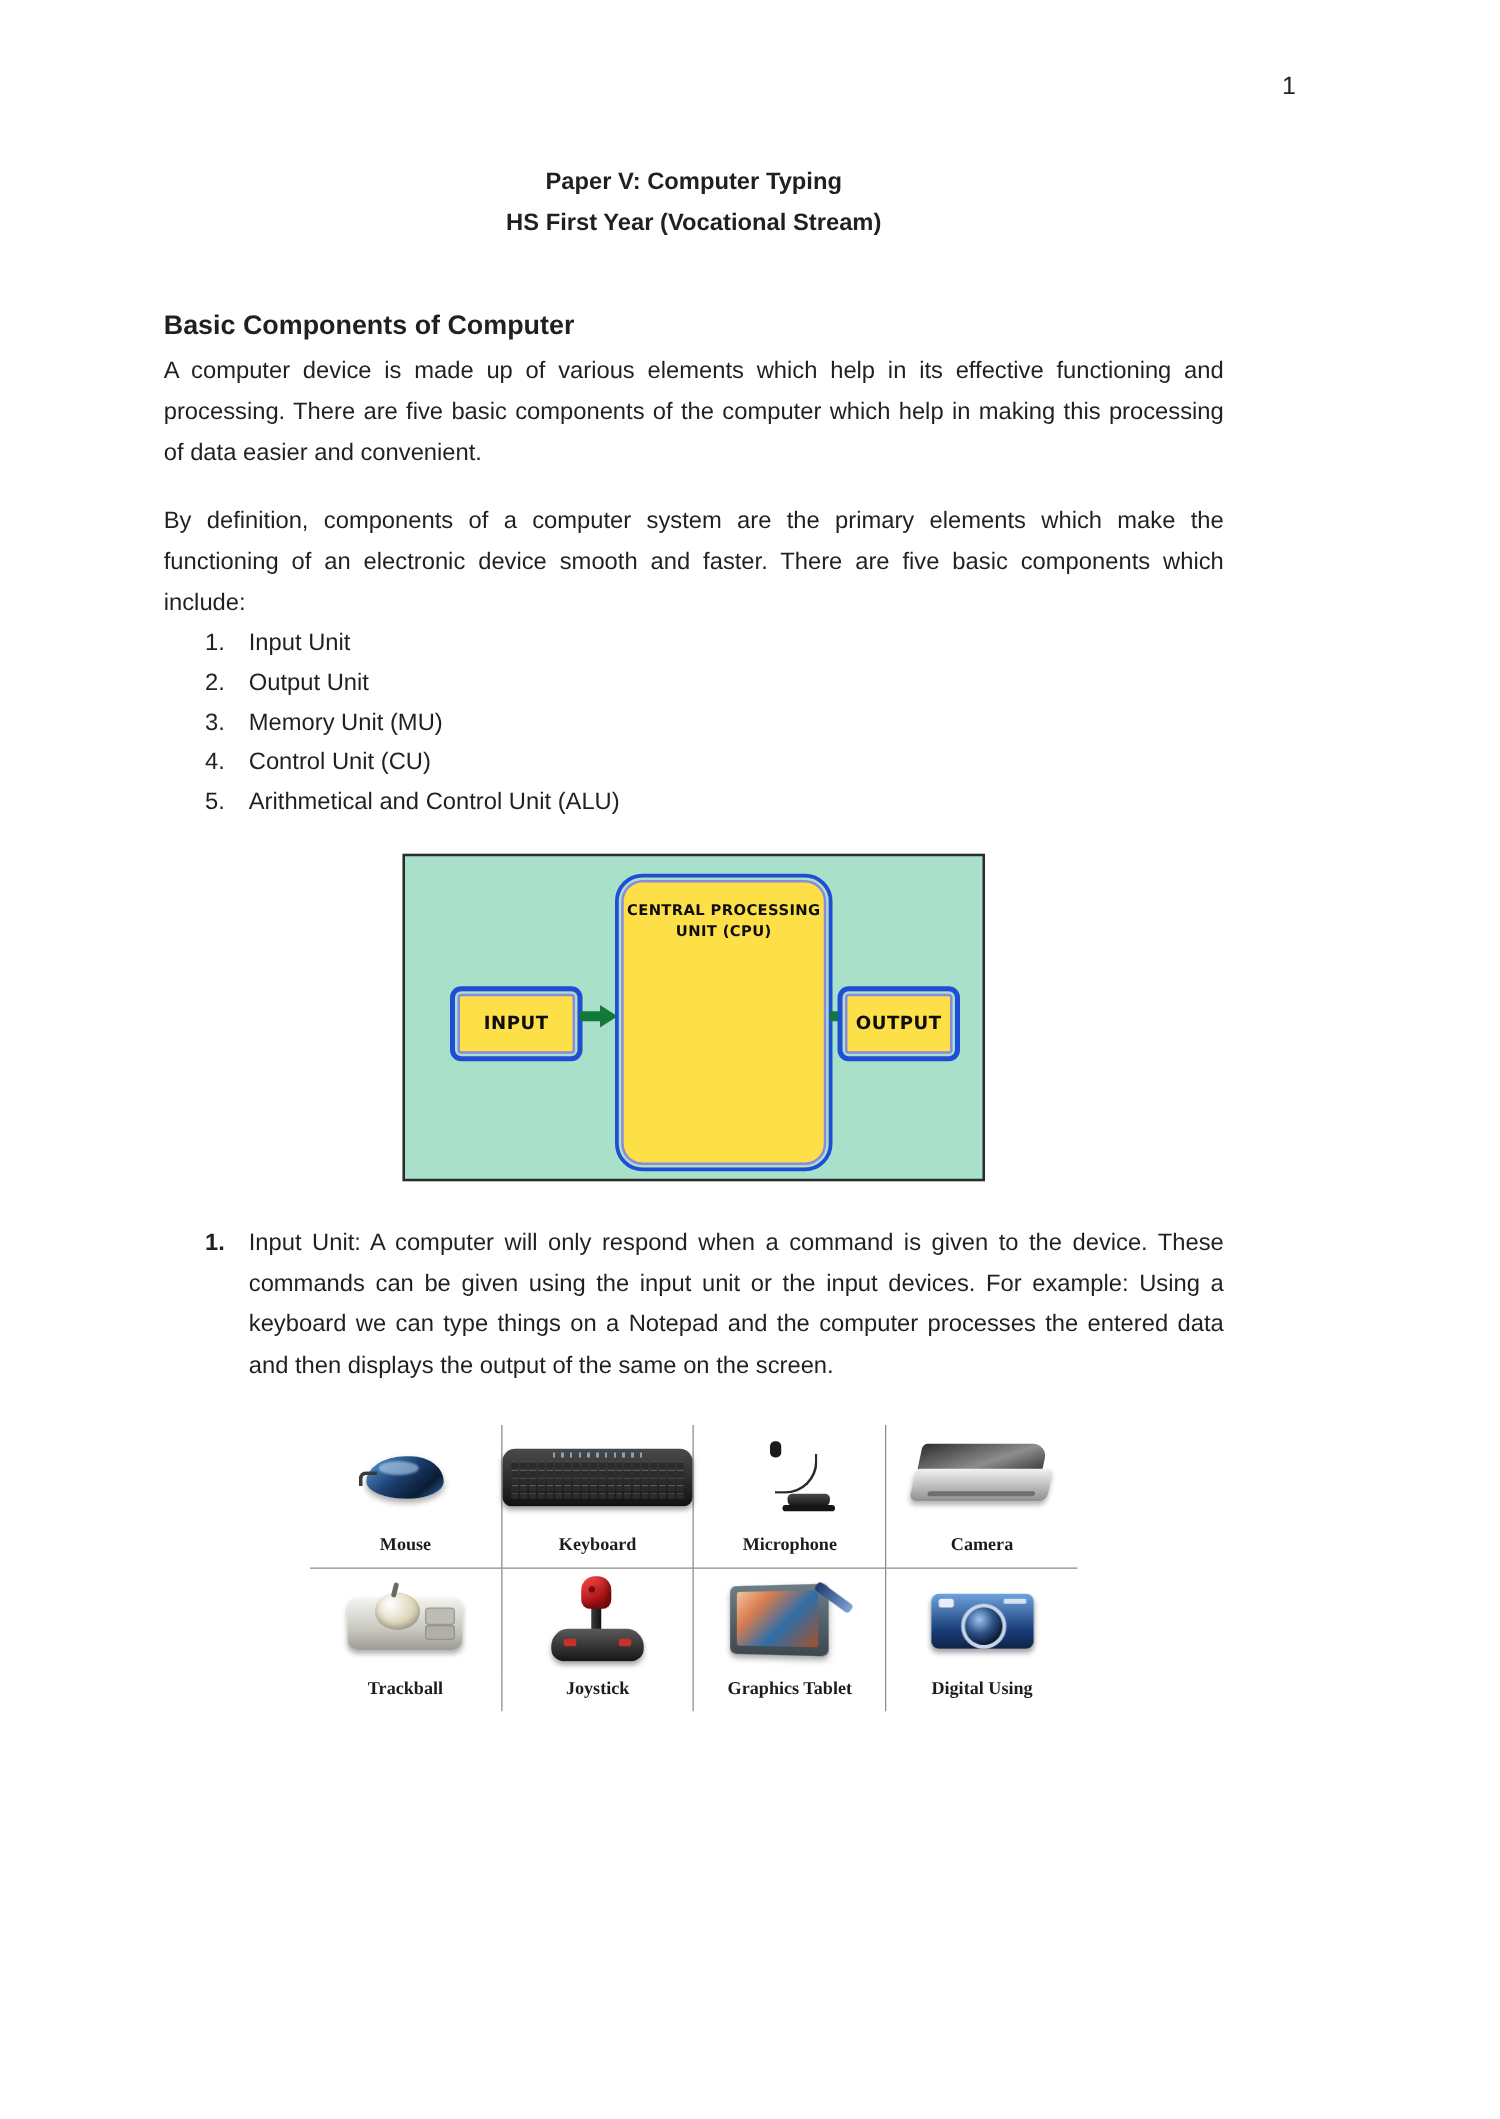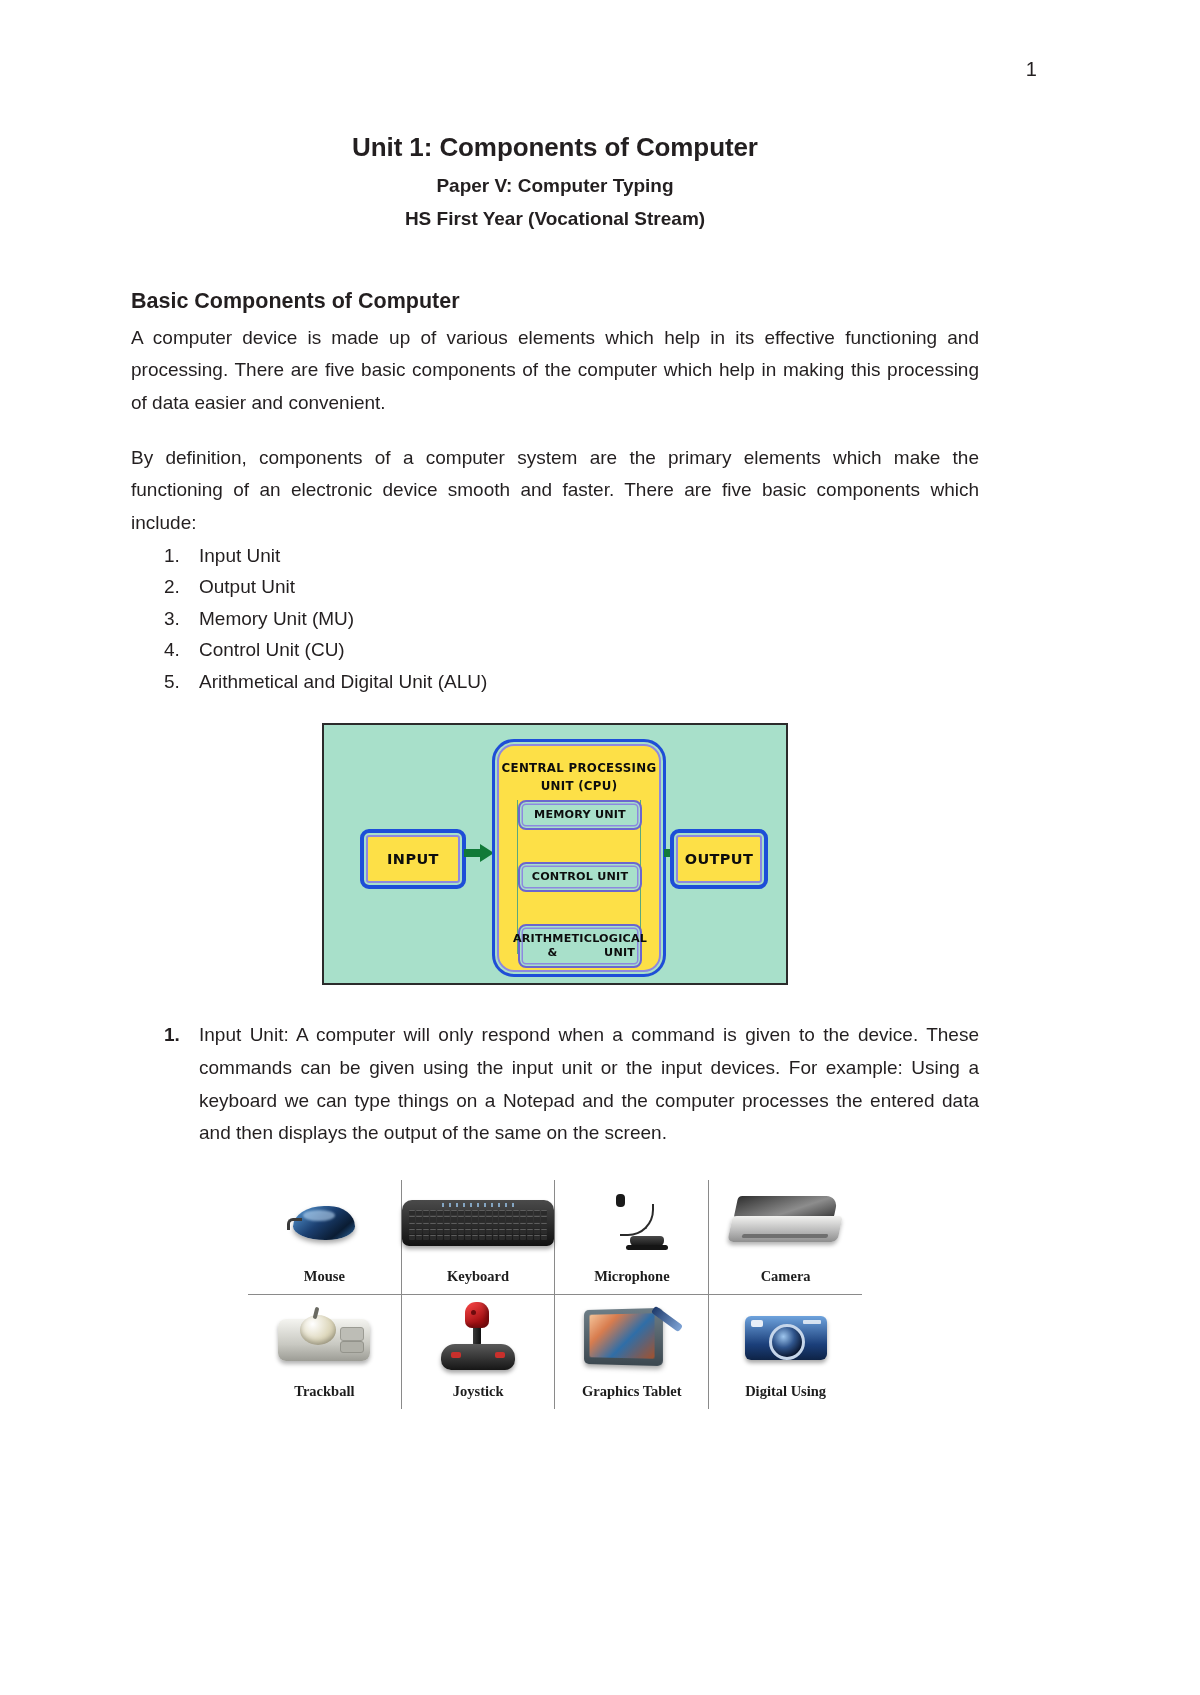--- a/index.html
+++ b/index.html
@@ -457,21 +457,20 @@
 </style>
 </head>
 <body>
 
 <div class="page">
 
   <div class="page-number">1</div>
 
   <div class="content">
 
-    <h1 class="doc-title">Unit 1: Components of Computer</h1>
     <div class="doc-subtitle">Paper V: Computer Typing</div>
     <div class="doc-subtitle">HS First Year (Vocational Stream)</div>
 
     <h2 class="section-heading">Basic Components of Computer</h2>
 
     <p class="body">A computer device is made up of various elements which help in its effective functioning and processing. There are five basic components of the computer which help in making this processing of data easier and convenient.</p>
     <p class="body tight">By definition, components of a computer system are the primary elements which make the functioning of an electronic device smooth and faster. There are five basic components which include:</p>
 
     <ol class="main-list">
       <li>
@@ -485,47 +484,38 @@
       <li>
         <span class="num">3.</span>
         <span>Memory Unit (MU)</span>
       </li>
       <li>
         <span class="num">4.</span>
         <span>Control Unit (CU)</span>
       </li>
       <li>
         <span class="num">5.</span>
-        <span>Arithmetical and Digital Unit (ALU)</span>
+        <span>Arithmetical and Control Unit (ALU)</span>
       </li>
     </ol>
 
     <div class="diagram-wrap">
       <div class="diagram">
 
         <div class="d-box d-input">INPUT</div>
 
         <div class="arrow arrow-in">
           <div class="shaft"></div>
             <div class="head"></div>
         </div>
 
         <div class="d-box d-cpu">
           <div class="d-cpu-label">
             <span>CENTRAL PROCESSING</span><br>
             <span>UNIT (CPU)</span>
-          </div>
-          <div class="d-inner-col">
-            <div class="d-sub d-mem">MEMORY UNIT</div>
-            <div class="d-sub d-ctrl">CONTROL UNIT</div>
-            <div class="d-sub d-alu">
-              <span>ARITHMETIC &amp;</span>
-                <br>
-              <span>LOGICAL UNIT</span>
-            </div>
           </div>
         </div>
 
         <div class="arrow arrow-out">
           <div class="shaft"></div>
             <div class="head"></div>
         </div>
 
         <div class="d-box d-output">OUTPUT</div>
 

